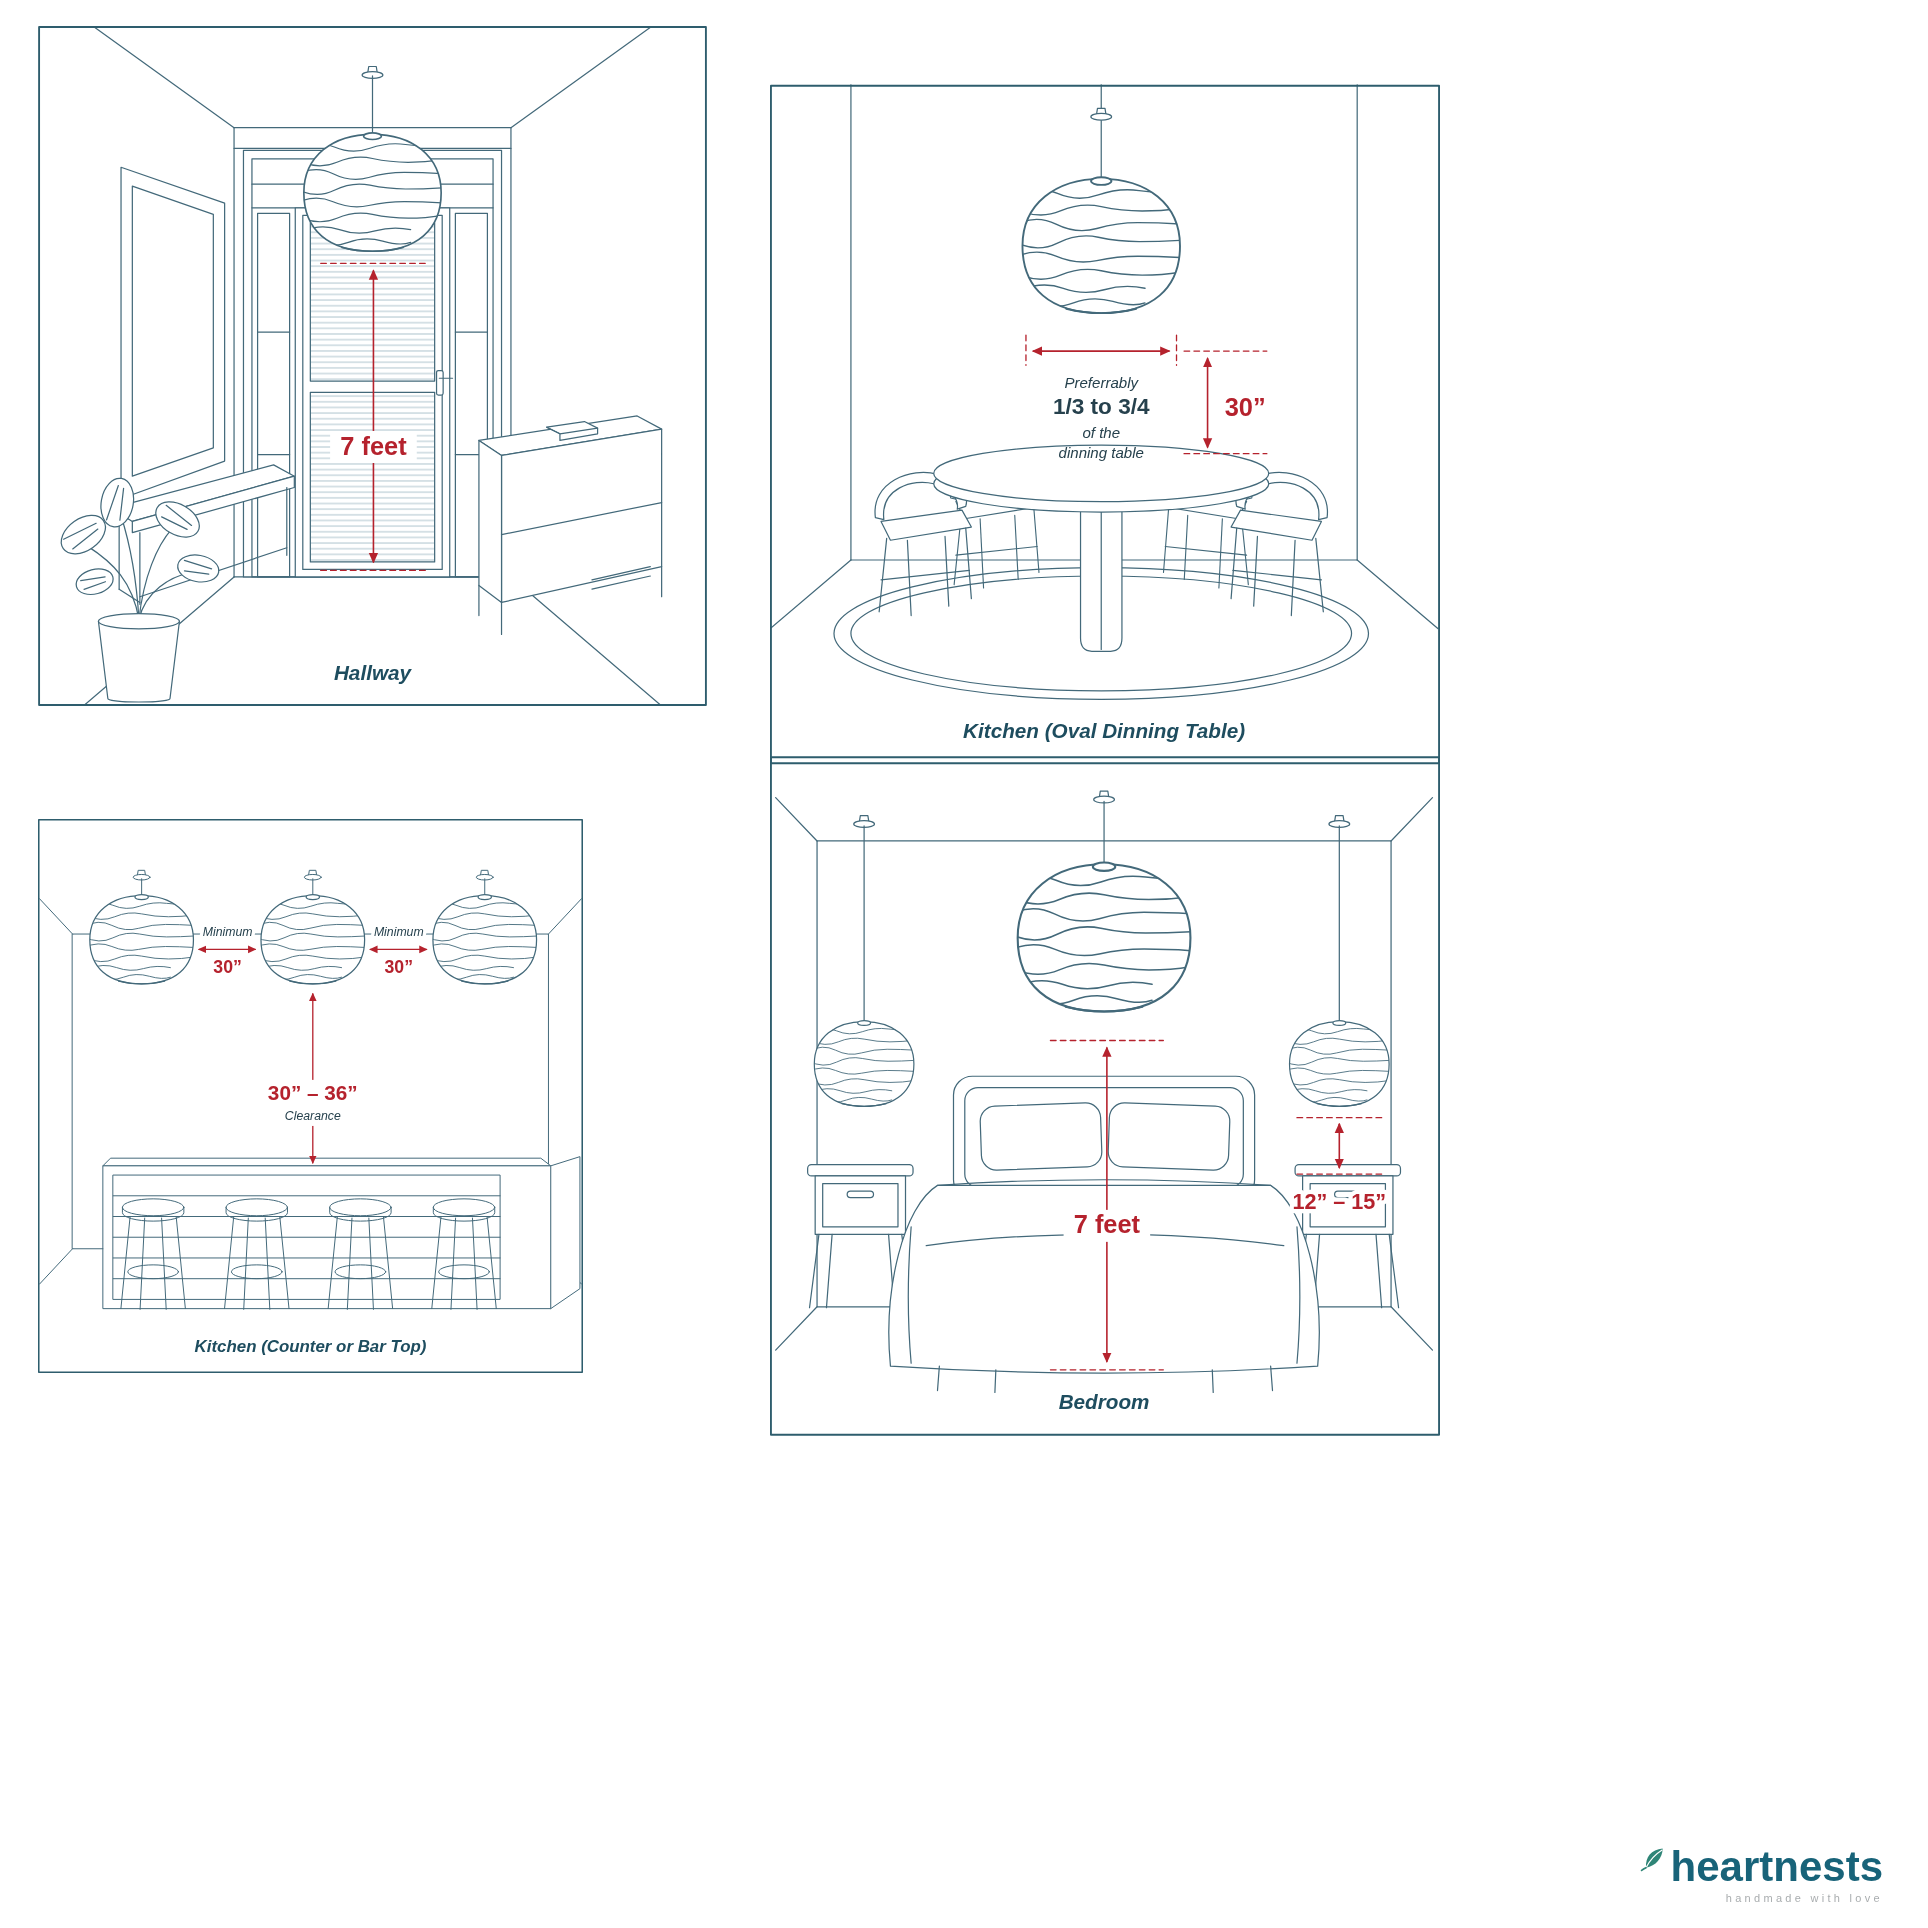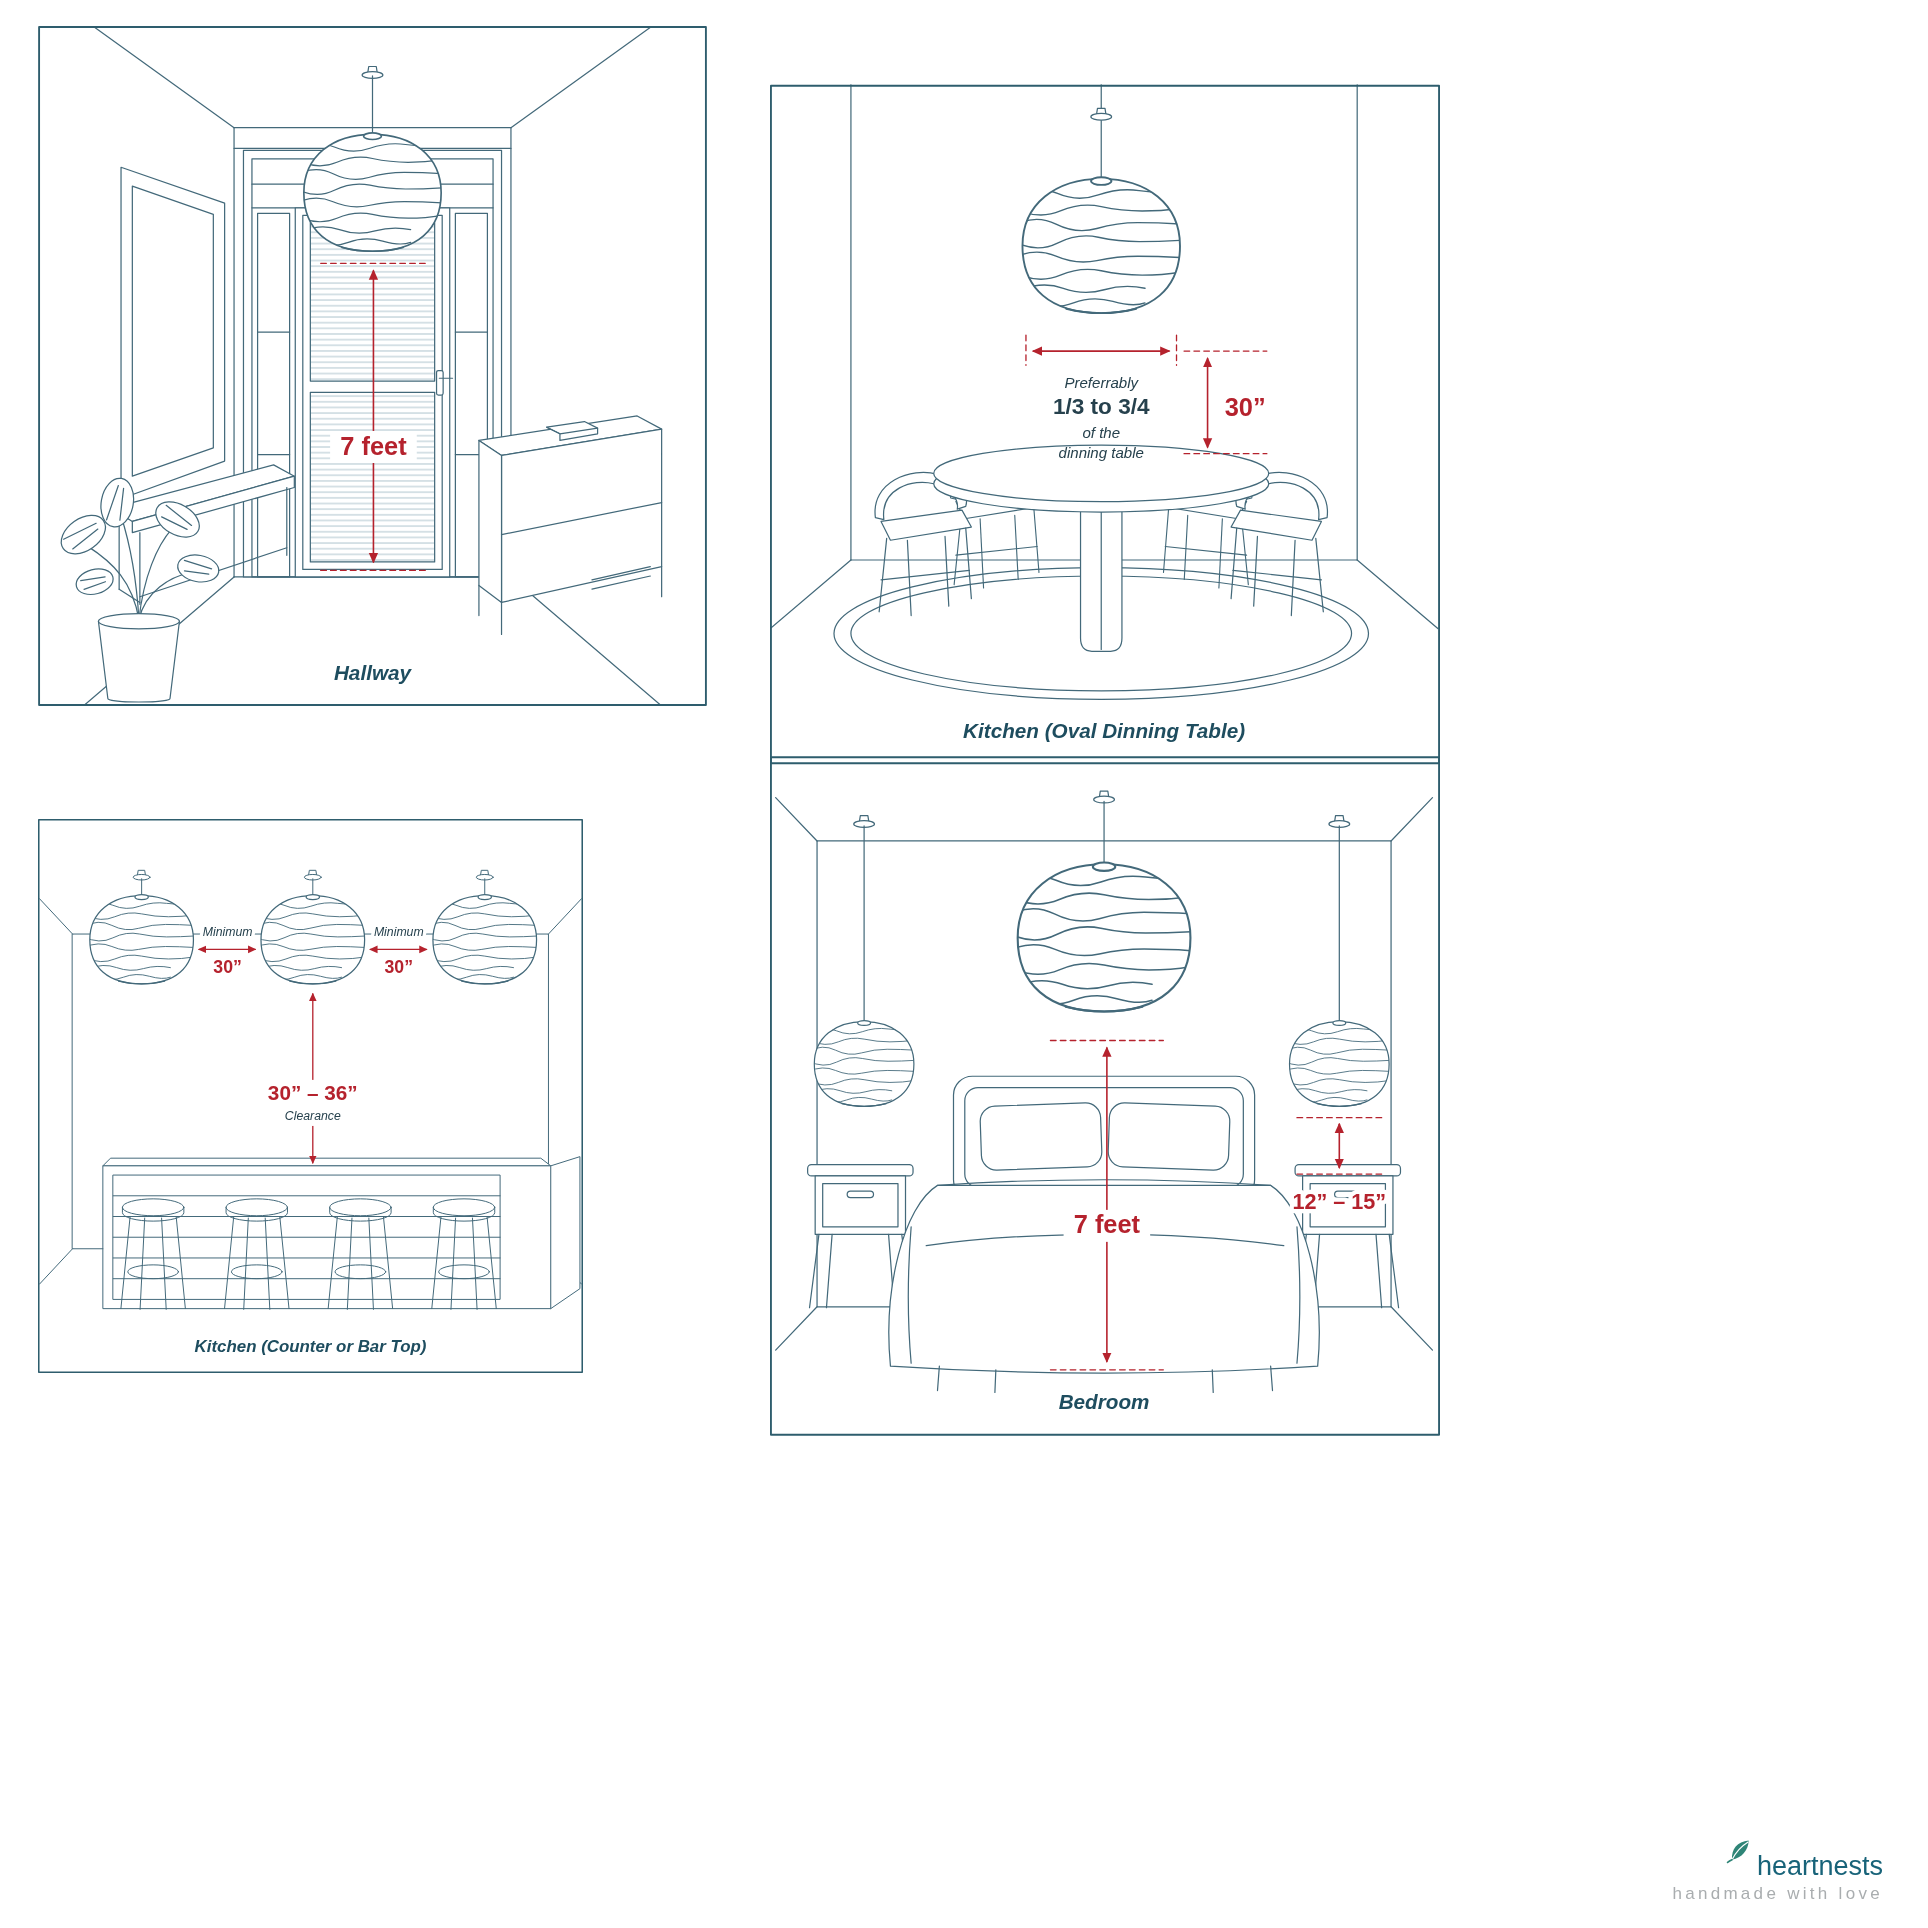--- a/index.html
+++ b/index.html
@@ -22,22 +22,22 @@
   .cap{font-size:22px;font-weight:700;font-style:italic;fill:var(--caption,#1e4d5f);text-anchor:middle}
   .red-big{font-size:27px;font-weight:700;fill:var(--red,#b5222d);text-anchor:middle}
   .red-mid{font-size:23px;font-weight:700;fill:var(--red,#b5222d);text-anchor:middle}
   .it{font-size:16px;font-style:italic;fill:var(--ink,#26414d);text-anchor:middle}
   .bold-mid{font-size:24px;font-weight:700;fill:var(--ink,#16323d);text-anchor:middle}
   .halo{paint-order:stroke;stroke:#fff;stroke-width:9px}
   .bg{fill:#fff;stroke:none}
   .logo{position:absolute;right:45px;bottom:24.5px;text-align:right}
   .logo-row{display:flex;align-items:flex-end;gap:3.8px;justify-content:flex-end}
   .leaf{width:28px;height:28px;margin-bottom:15px}
-  .logo-name{font-size:27px;font-weight:400;color:var(--logo,#186379);line-height:1}
-  .logo-tagline{font-size:17px;letter-spacing:3.3px;color:var(--tagline,#a9adaf);margin-top:3.8px}
+  .logo-name{font-size:42px;font-weight:700;color:var(--logo,#186379);line-height:1}
+  .logo-tagline{font-size:11px;letter-spacing:3.3px;color:var(--tagline,#a9adaf);margin-top:3.8px}
 </style>
 </head>
 <body>
 
 <svg width="0" height="0" style="position:absolute" aria-hidden="true">
 <defs>
   <clipPath id="globeClip">
         <path d="M6,50 C6,21 29,4 60,4 C91,4 114,21 114,50 C114,79 95,96 60,96 C25,96 6,79 6,50 Z"></path>
       </clipPath>
   <g id="globe">

